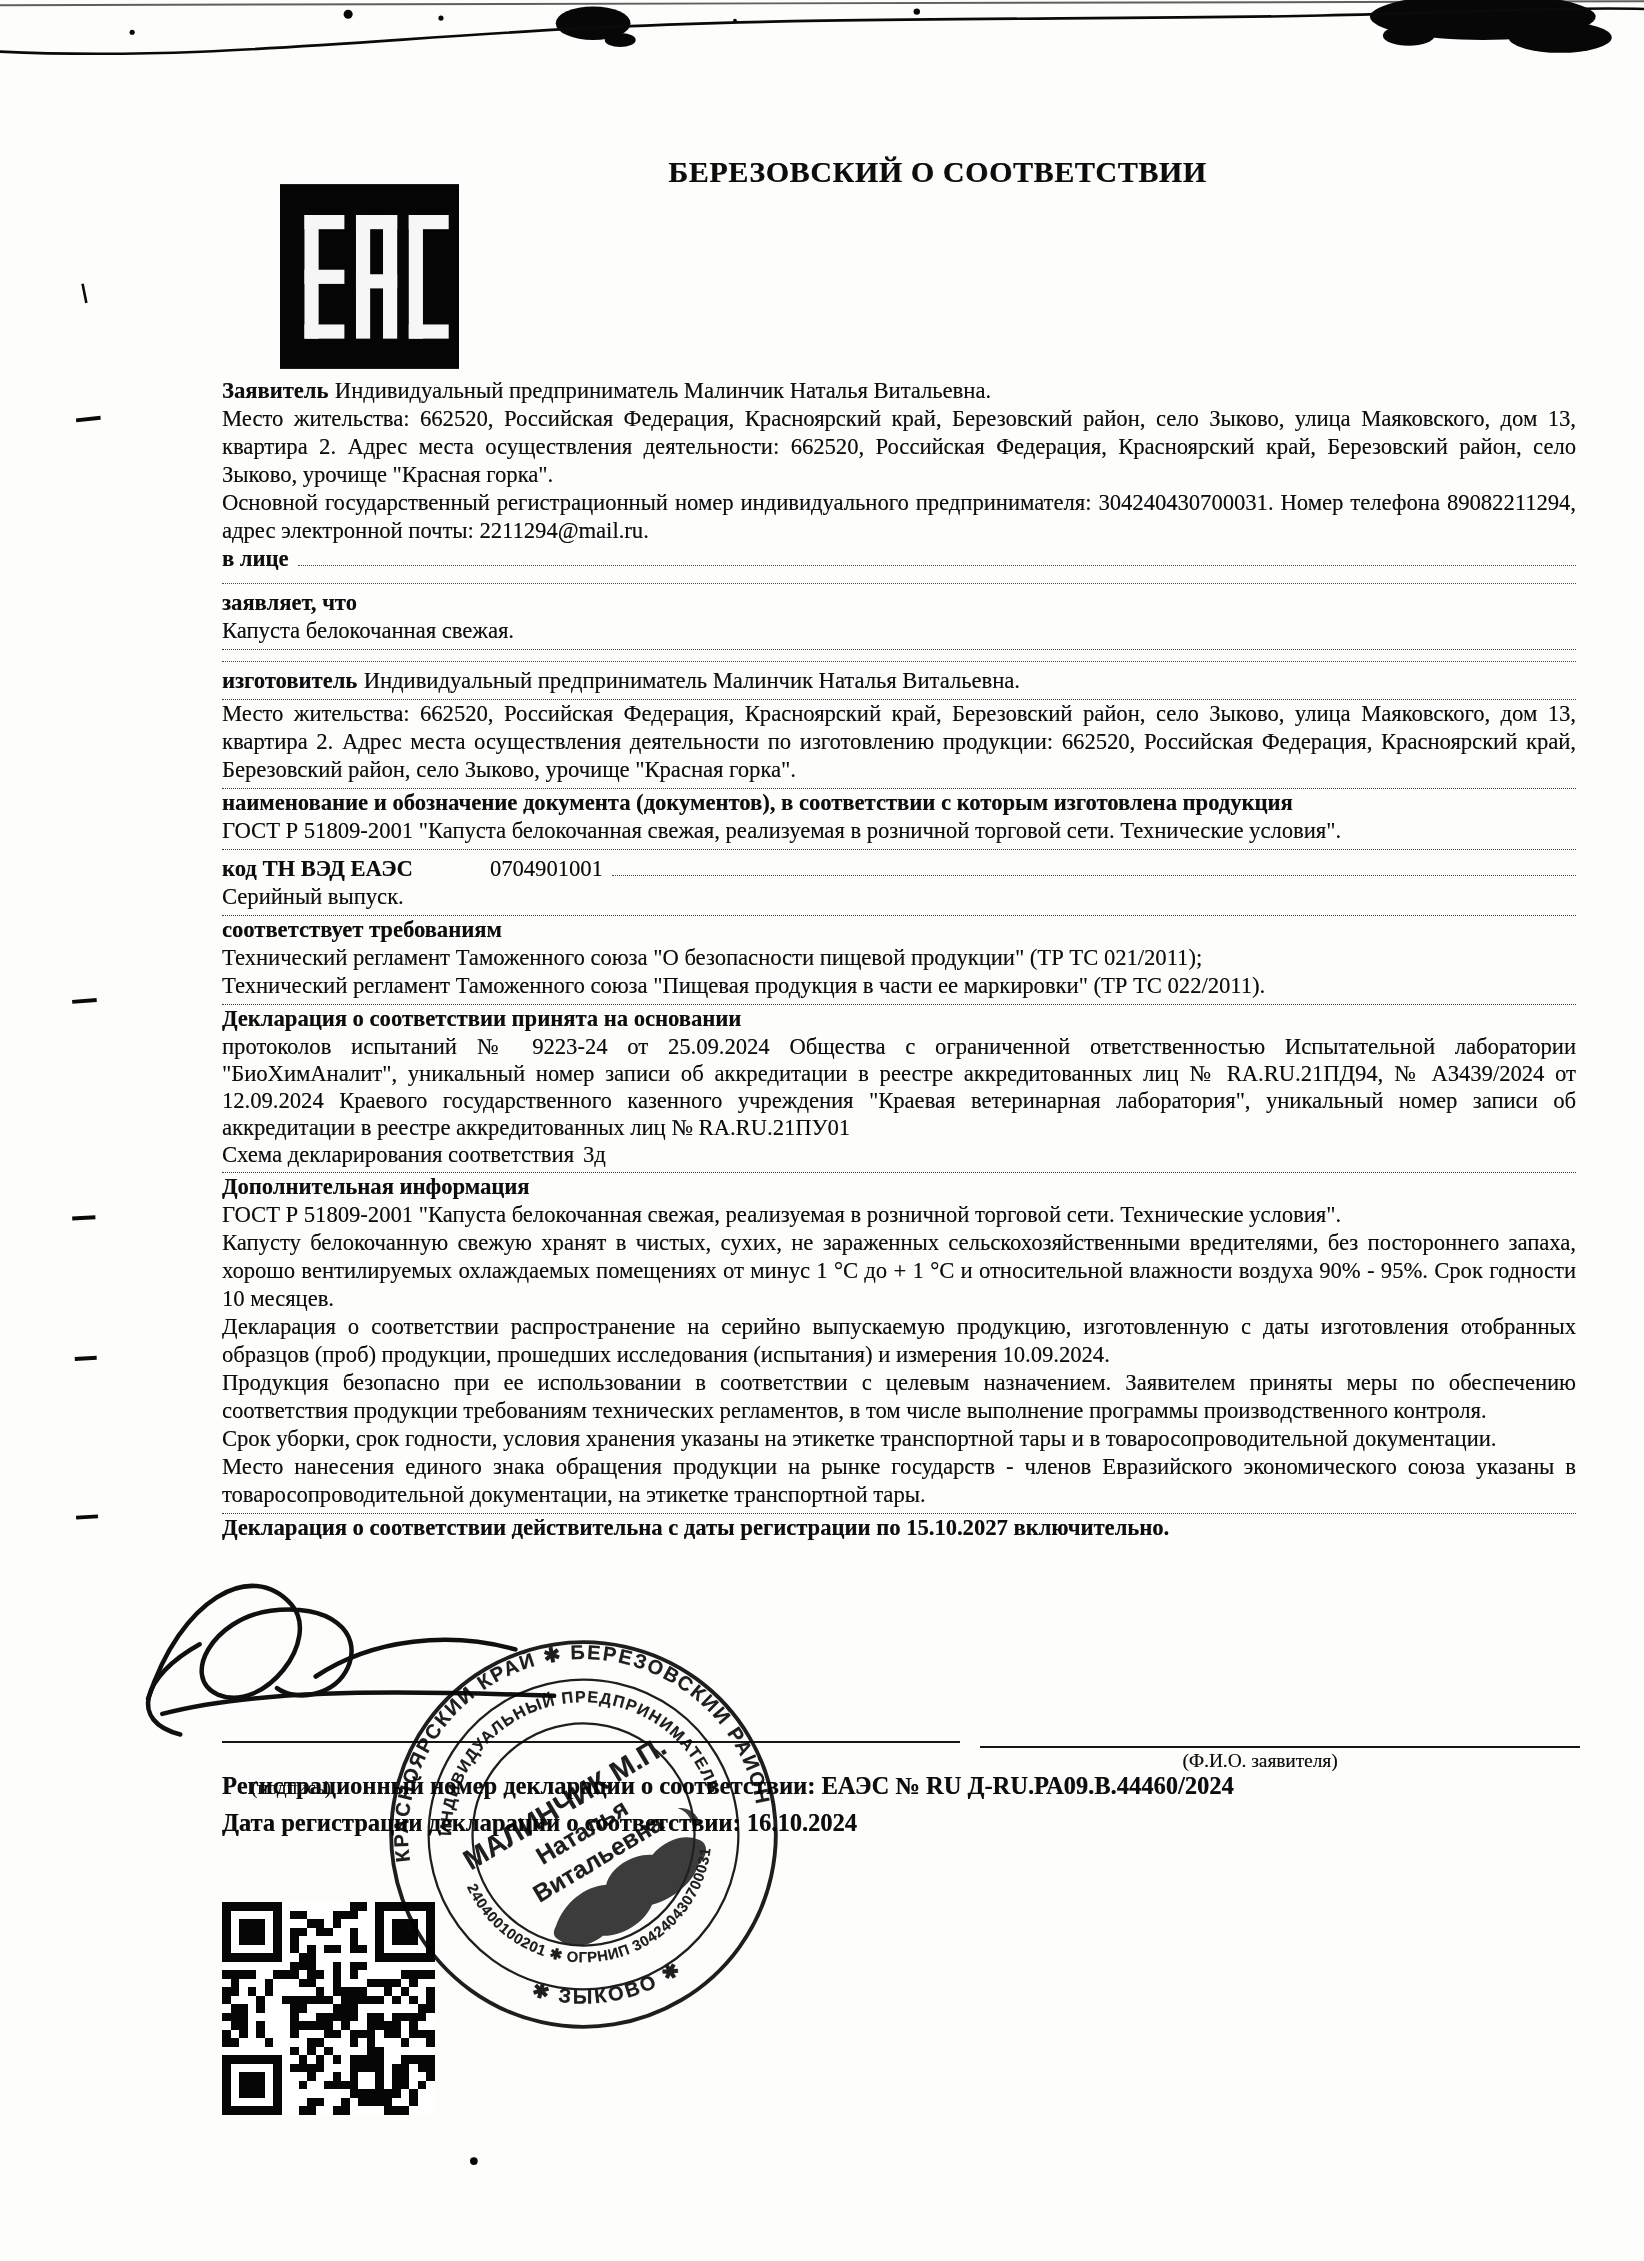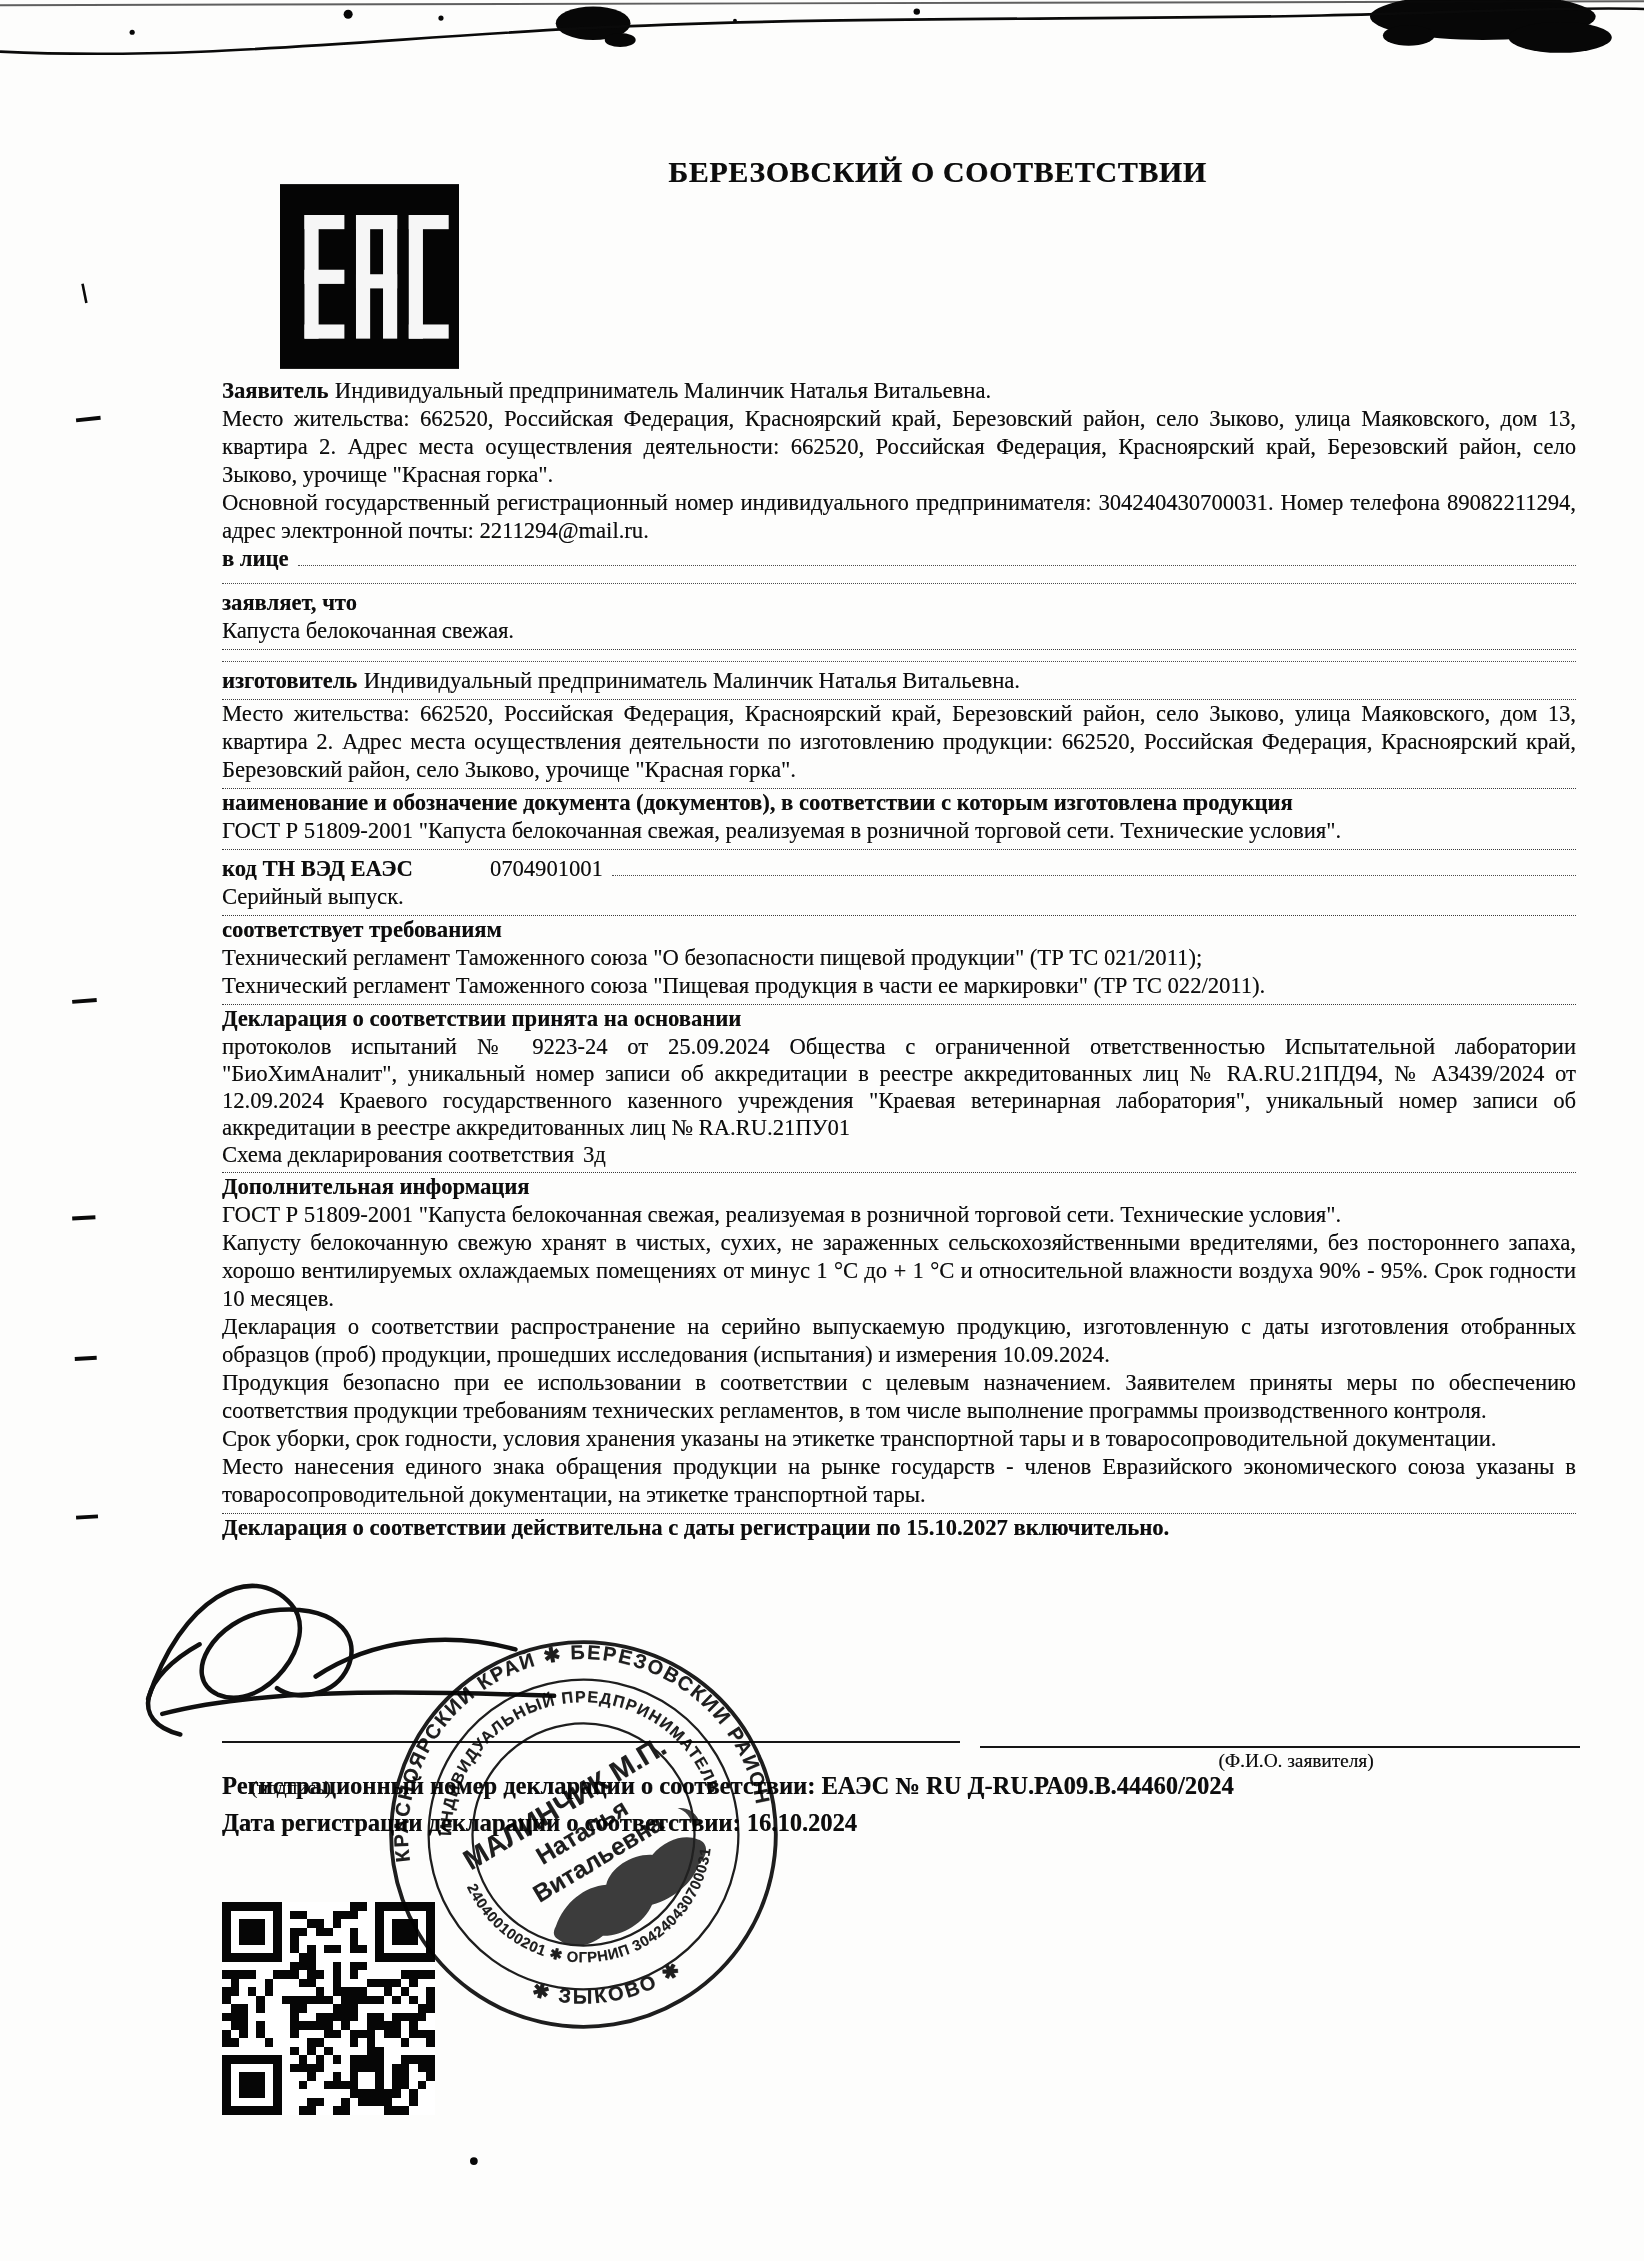--- a/index.html
+++ b/index.html
@@ -29,21 +29,21 @@
   .mt8{ margin-top:5.2px; }
   .mt6{ margin-top:3.9px; }
   .tight{ line-height:27px; }
   .code-gap{ display:inline-block; width:77px; }
   .validity{ margin-top:30px; font-weight:700; }
   
   .sig-line-left{ position:absolute; left:222px; top:1741px; width:738px; border-top:2.6px solid #161616; }
   .sig-caption{ position:absolute; left:251px; top:1745px; width:193px; font-size:19.3px;margin-top:32px; }
   .fio{ position:absolute; left:980px; top:1707px; width:600px; text-align:center; font-size:22.6px; }
   .sig-line-right{ position:absolute; left:980px; top:1746px; width:600px; border-top:2.6px solid #161616; }
-  .fio-caption{ position:absolute; left:996px; top:1750px; width:600px; text-align:center; font-size:19.3px; }
+  .fio-caption{ position:absolute; left:960px; top:1750px; width:600px; text-align:center; font-size:19.3px; }
   .reg-num{ position:absolute; left:222px; top:1772px; width:1354px; font-size:24.5px; font-weight:700; text-shadow:0.3px 0.3px 0 rgba(0,0,0,.6);}
   .reg-date{ position:absolute; left:222px; top:1809px; width:1354px; font-size:24.5px; font-weight:700; text-shadow:0.3px 0.3px 0 rgba(0,0,0,.6);}
   
   .qr{ position:absolute; left:222px; top:1902px; width:213px; height:213px; }
   .stamp{ position:absolute; left:377px; top:1628px; width:413px; height:413px;
           transform:rotate(-9deg); mix-blend-mode:multiply; opacity:.92; }
   .stamp text{ font-family:"Liberation Sans", sans-serif; font-weight:700; fill:#0a0a0a; }
   .autograph{ position:absolute; left:103px; top:1541px; width:464px; height:213px; mix-blend-mode:multiply; }
   .artifacts{ position:absolute; left:0; top:0; width:1644px; height:2261px; pointer-events:none; }
 </style>

